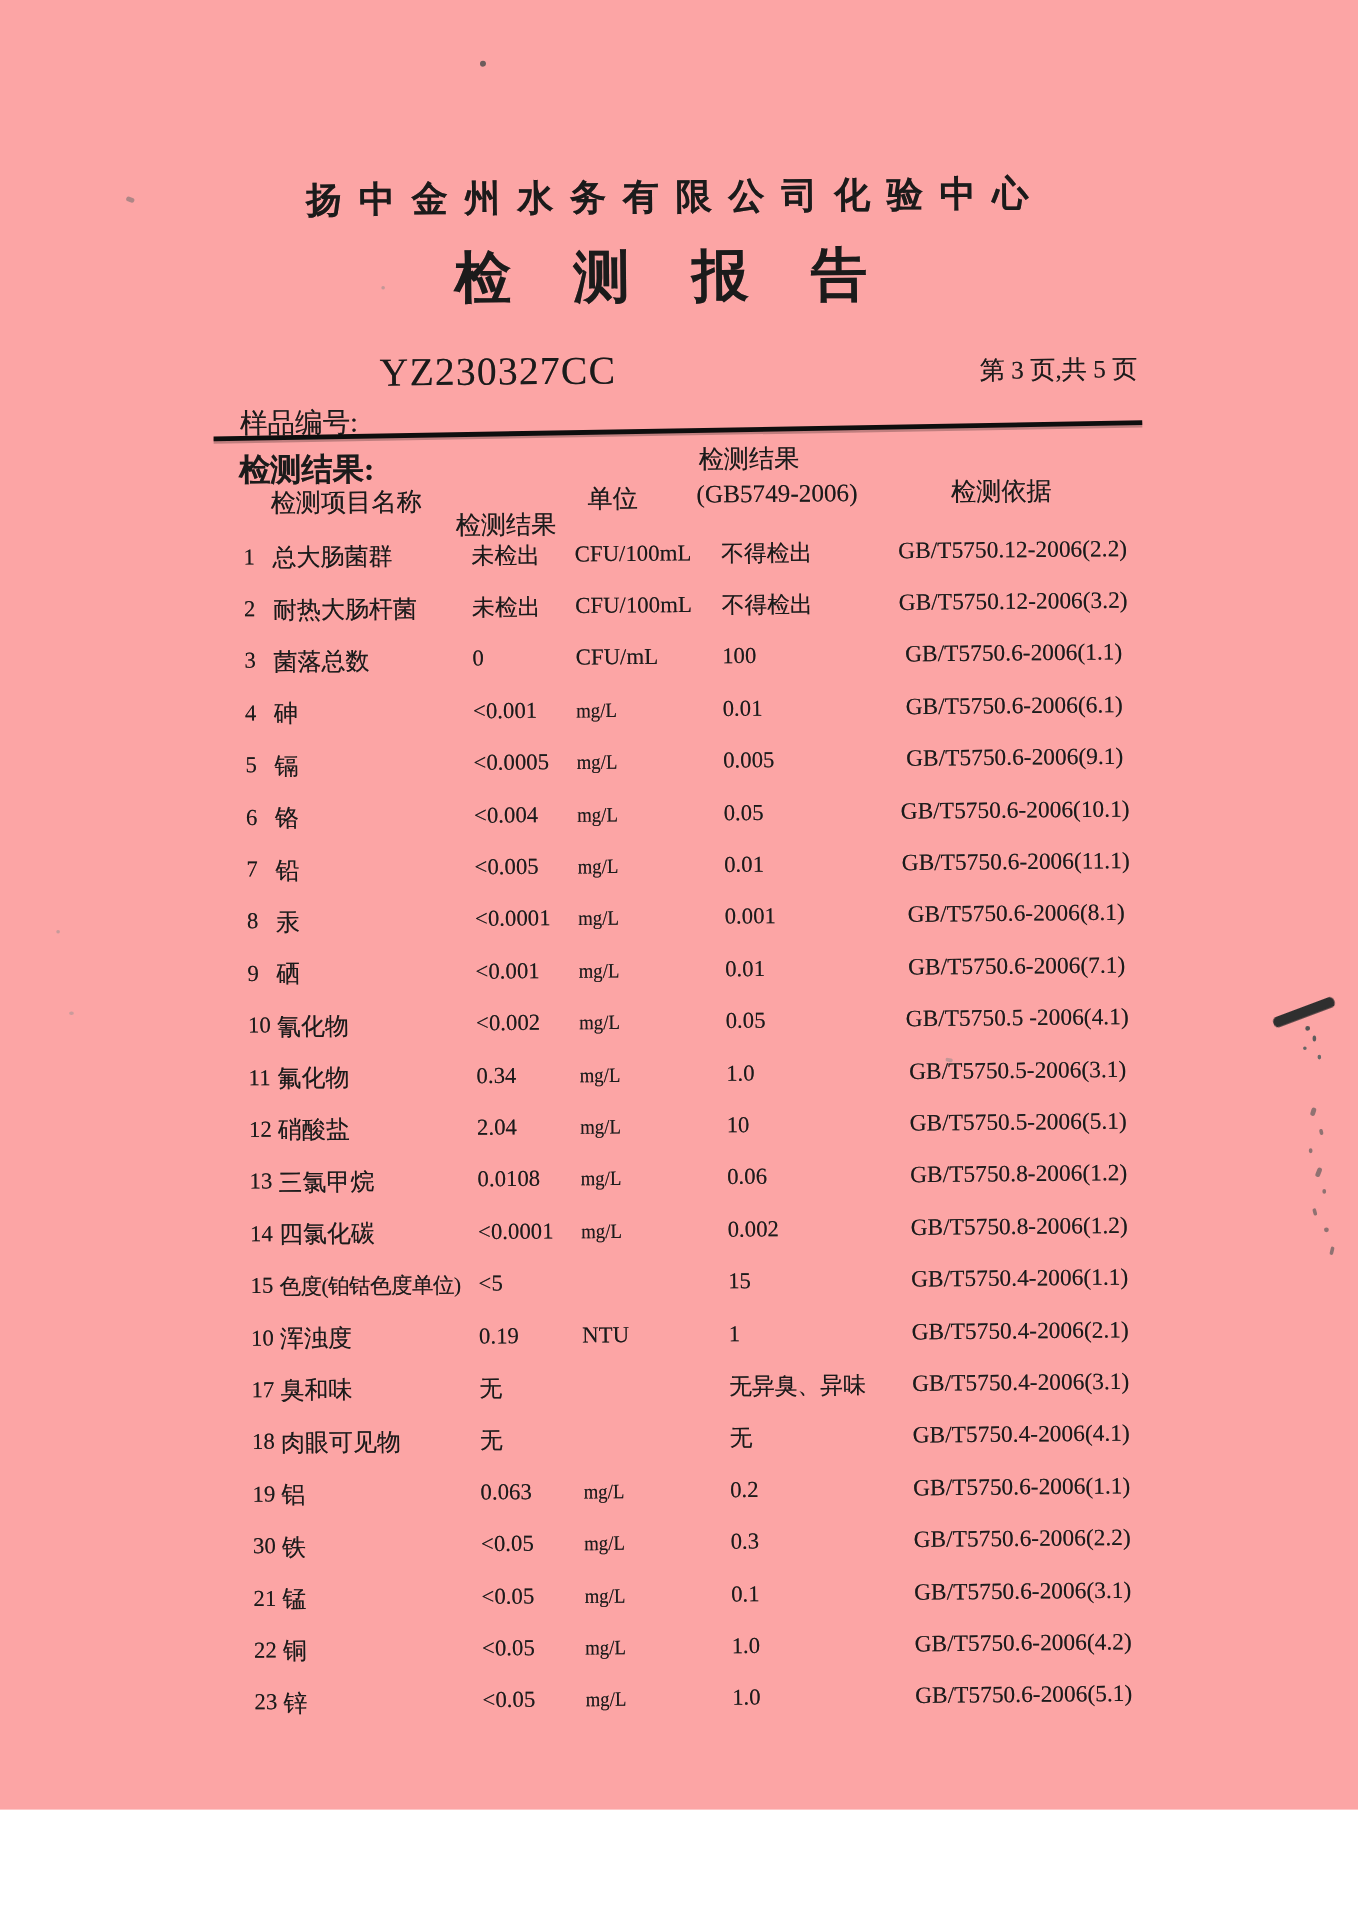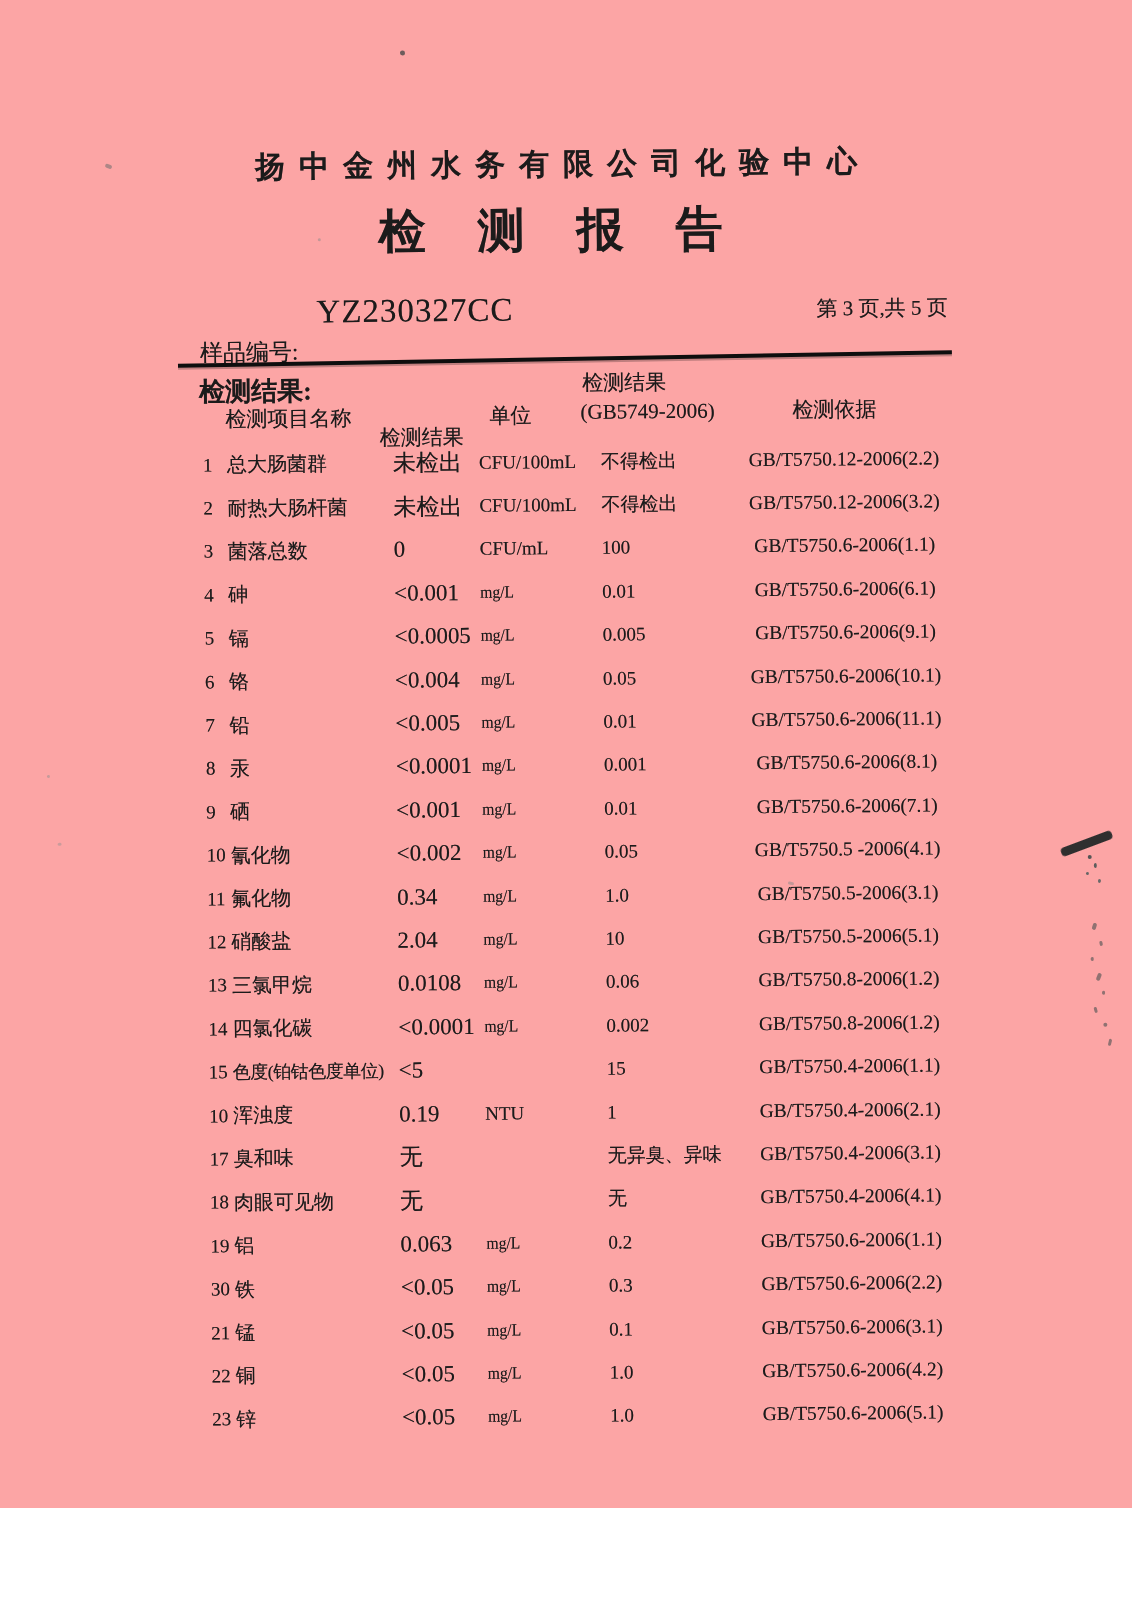--- a/index.html
+++ b/index.html
@@ -48,21 +48,21 @@
   .hdr-basis{left:795px;top:398px;}
   .table{position:absolute;left:205px;top:440px;width:760px;}
   .row{
     display:grid;
     grid-template-columns:24px 166px 86px 114px 150px 1fr;
     height:43.4px;align-items:center;font-size:20px;
   }
   .c-no{font-size:19px;}
   .c-name{white-space:nowrap;overflow:visible;}
   .c-name.name-long{font-size:18px;letter-spacing:-0.5px;}
-  .c-result{font-size:23px;white-space:nowrap;}
+  .c-result{font-size:19px;white-space:nowrap;}
   .c-unit{font-size:19px;white-space:nowrap;}
   .c-unit.unit-small{font-size:17px;transform:scaleX(0.92);transform-origin:left center;}
   .c-limit{font-size:19px;padding-left:8px;white-space:nowrap;}
   .c-basis{font-size:19.5px;text-align:center;padding-right:18px;white-space:nowrap;}
   
   .artifact{position:absolute;pointer-events:none;}
   .ink-dot{left:406px;top:49px;width:5px;height:5px;border-radius:50%;background:#4a4a4a;opacity:.8;}
   .speck-a{left:110px;top:160px;width:7px;height:4px;background:#6d6d6d;opacity:.55;border-radius:2px;transform:rotate(20deg);}
   .speck-b{left:46px;top:770px;width:3px;height:3px;background:#909090;opacity:.5;border-radius:50%;}
   .speck-c{left:56px;top:838px;width:4px;height:3px;background:#909090;opacity:.45;border-radius:50%;}

